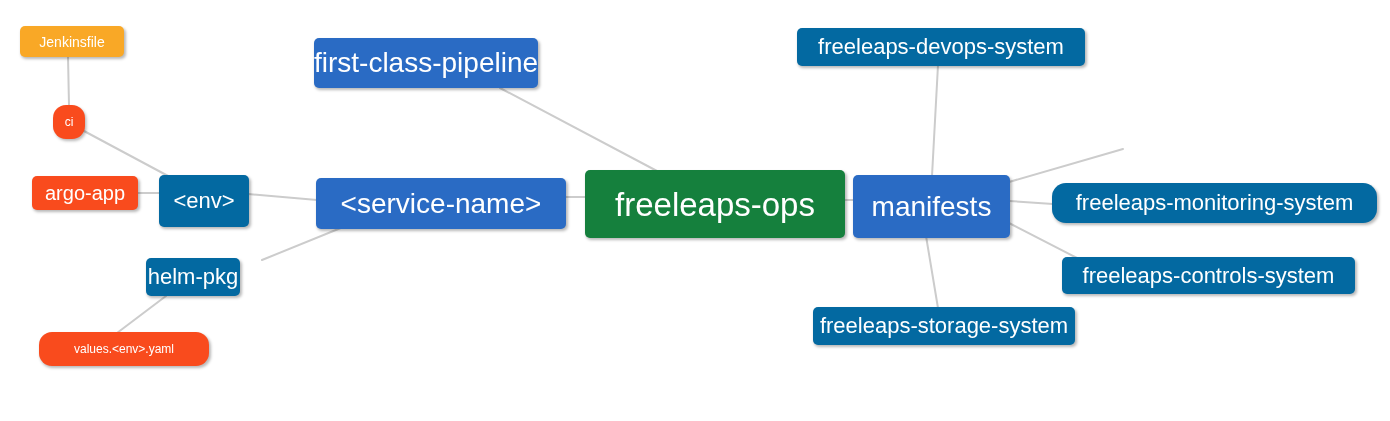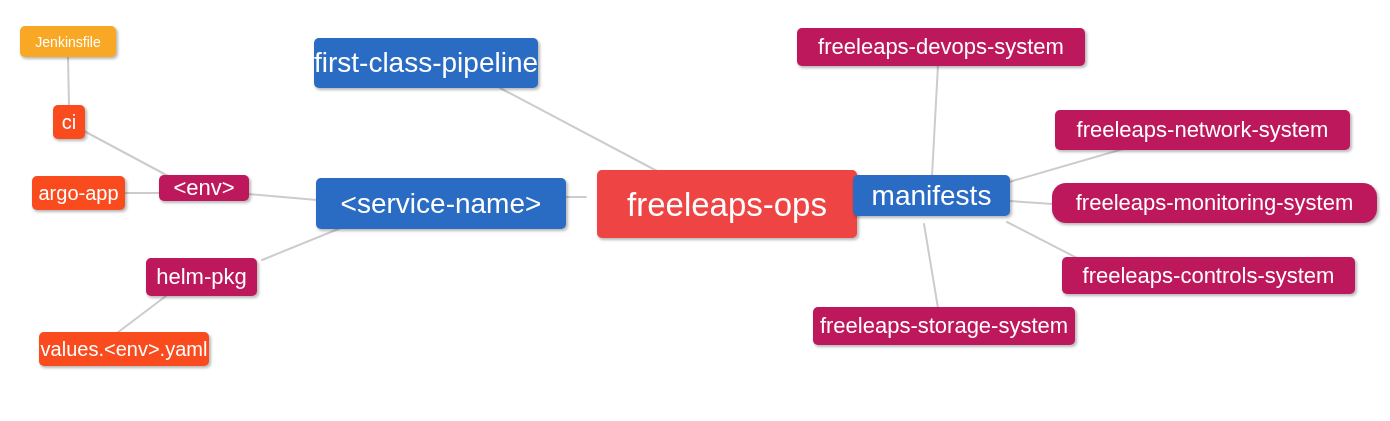--- a/index.html
+++ b/index.html
@@ -29,42 +29,42 @@
     color: #ffffff;
     border-radius: 5px;
     box-shadow: 1.5px 2px 3px rgba(0,0,0,0.28);
     white-space: nowrap;
     cursor: pointer;
     box-sizing: border-box;
     line-height: 1;
   }
   
   .c-blue   { background: #2a6bc4; }
-  .c-green  { background: #be185d; }
+  .c-green  { background: #0369a1; }
   .c-red    { background: #f94b1d; }
   .c-orange { background: #f9a826; }
-  .c-dark   { background: #ef4444; margin-left: 12px; }
+  .c-dark   { background: #15803d; }
   
   .f-xs   { font-size: 14px; }
-  .f-sm   { font-size: 20px; }
+  .f-sm   { font-size: 12px; border-radius: 13px; }
   .f-md   { font-size: 20px; }
   .f-base { font-size: 22px; }
   .f-lg   { font-size: 28px; }
   .f-xl   { font-size: 33px; }
   
-  .n-jenkinsfile { left: 20px;   top: 26px;  width: 96px;  height: 31px; }
+  .n-jenkinsfile { left: 20px;   top: 26px;  width: 104px;  height: 31px; }
   .n-ci          { left: 53px;   top: 105px; width: 32px;  height: 34px; }
-  .n-argo-app    { left: 32px;   top: 176px; width: 93px;  height: 34px; }
-  .n-env         { left: 159px;  top: 175px; width: 90px;  height: 26px; }
-  .n-helm-pkg    { left: 146px;  top: 258px; width: 111px; height: 38px; }
+  .n-argo-app    { left: 32px;   top: 176px; width: 106px;  height: 34px; }
+  .n-env         { left: 159px;  top: 175px; width: 90px;  height: 52px; }
+  .n-helm-pkg    { left: 146px;  top: 258px; width: 94px; height: 38px; }
   .n-values      { left: 7px;    top: 332px; width: 170px; height: 34px; margin-left: 32px; }
   .n-pipeline    { left: 314px;  top: 38px;  width: 224px; height: 50px; }
   .n-service     { left: 316px;  top: 178px; width: 250px; height: 51px; }
   .n-ops         { left: 585px;  top: 170px; width: 260px; height: 68px; }
-  .n-manifests   { left: 853px;  top: 175px; width: 157px; height: 41px; }
+  .n-manifests   { left: 853px;  top: 175px; width: 157px; height: 63px; }
   .n-devops      { left: 797px;  top: 28px;  width: 288px; height: 38px; }
   .n-network     { left: 1055px; top: 110px; width: 295px; height: 40px; }
   .n-monitoring  { left: 1052px; top: 183px; width: 325px; height: 40px; border-radius: 14px; }
   .n-controls    { left: 1062px; top: 257px; width: 293px; height: 37px; }
   .n-storage     { left: 813px;  top: 307px; width: 262px; height: 38px; }
 </style>
 </head>
 <body>
 
 <div class="canvas">
@@ -101,21 +101,20 @@
   <div class="node n-pipeline c-blue f-lg">first-class-pipeline</div>
 
   <div class="node n-service c-blue f-lg">&lt;service-name&gt;</div>
 
   <div class="node n-ops c-dark f-xl">freeleaps-ops</div>
 
   <div class="node n-manifests c-blue f-lg">manifests</div>
 
   <div class="node n-devops c-green f-base">freeleaps-devops-system</div>
 
-  <div class="node n-network c-green f-base">freeleaps-network-system</div>
 
   <div class="node n-monitoring c-green f-base">freeleaps-monitoring-system</div>
 
   <div class="node n-controls c-green f-base">freeleaps-controls-system</div>
 
   <div class="node n-storage c-green f-base">freeleaps-storage-system</div>
 
 </div>
 
 </body></html>

